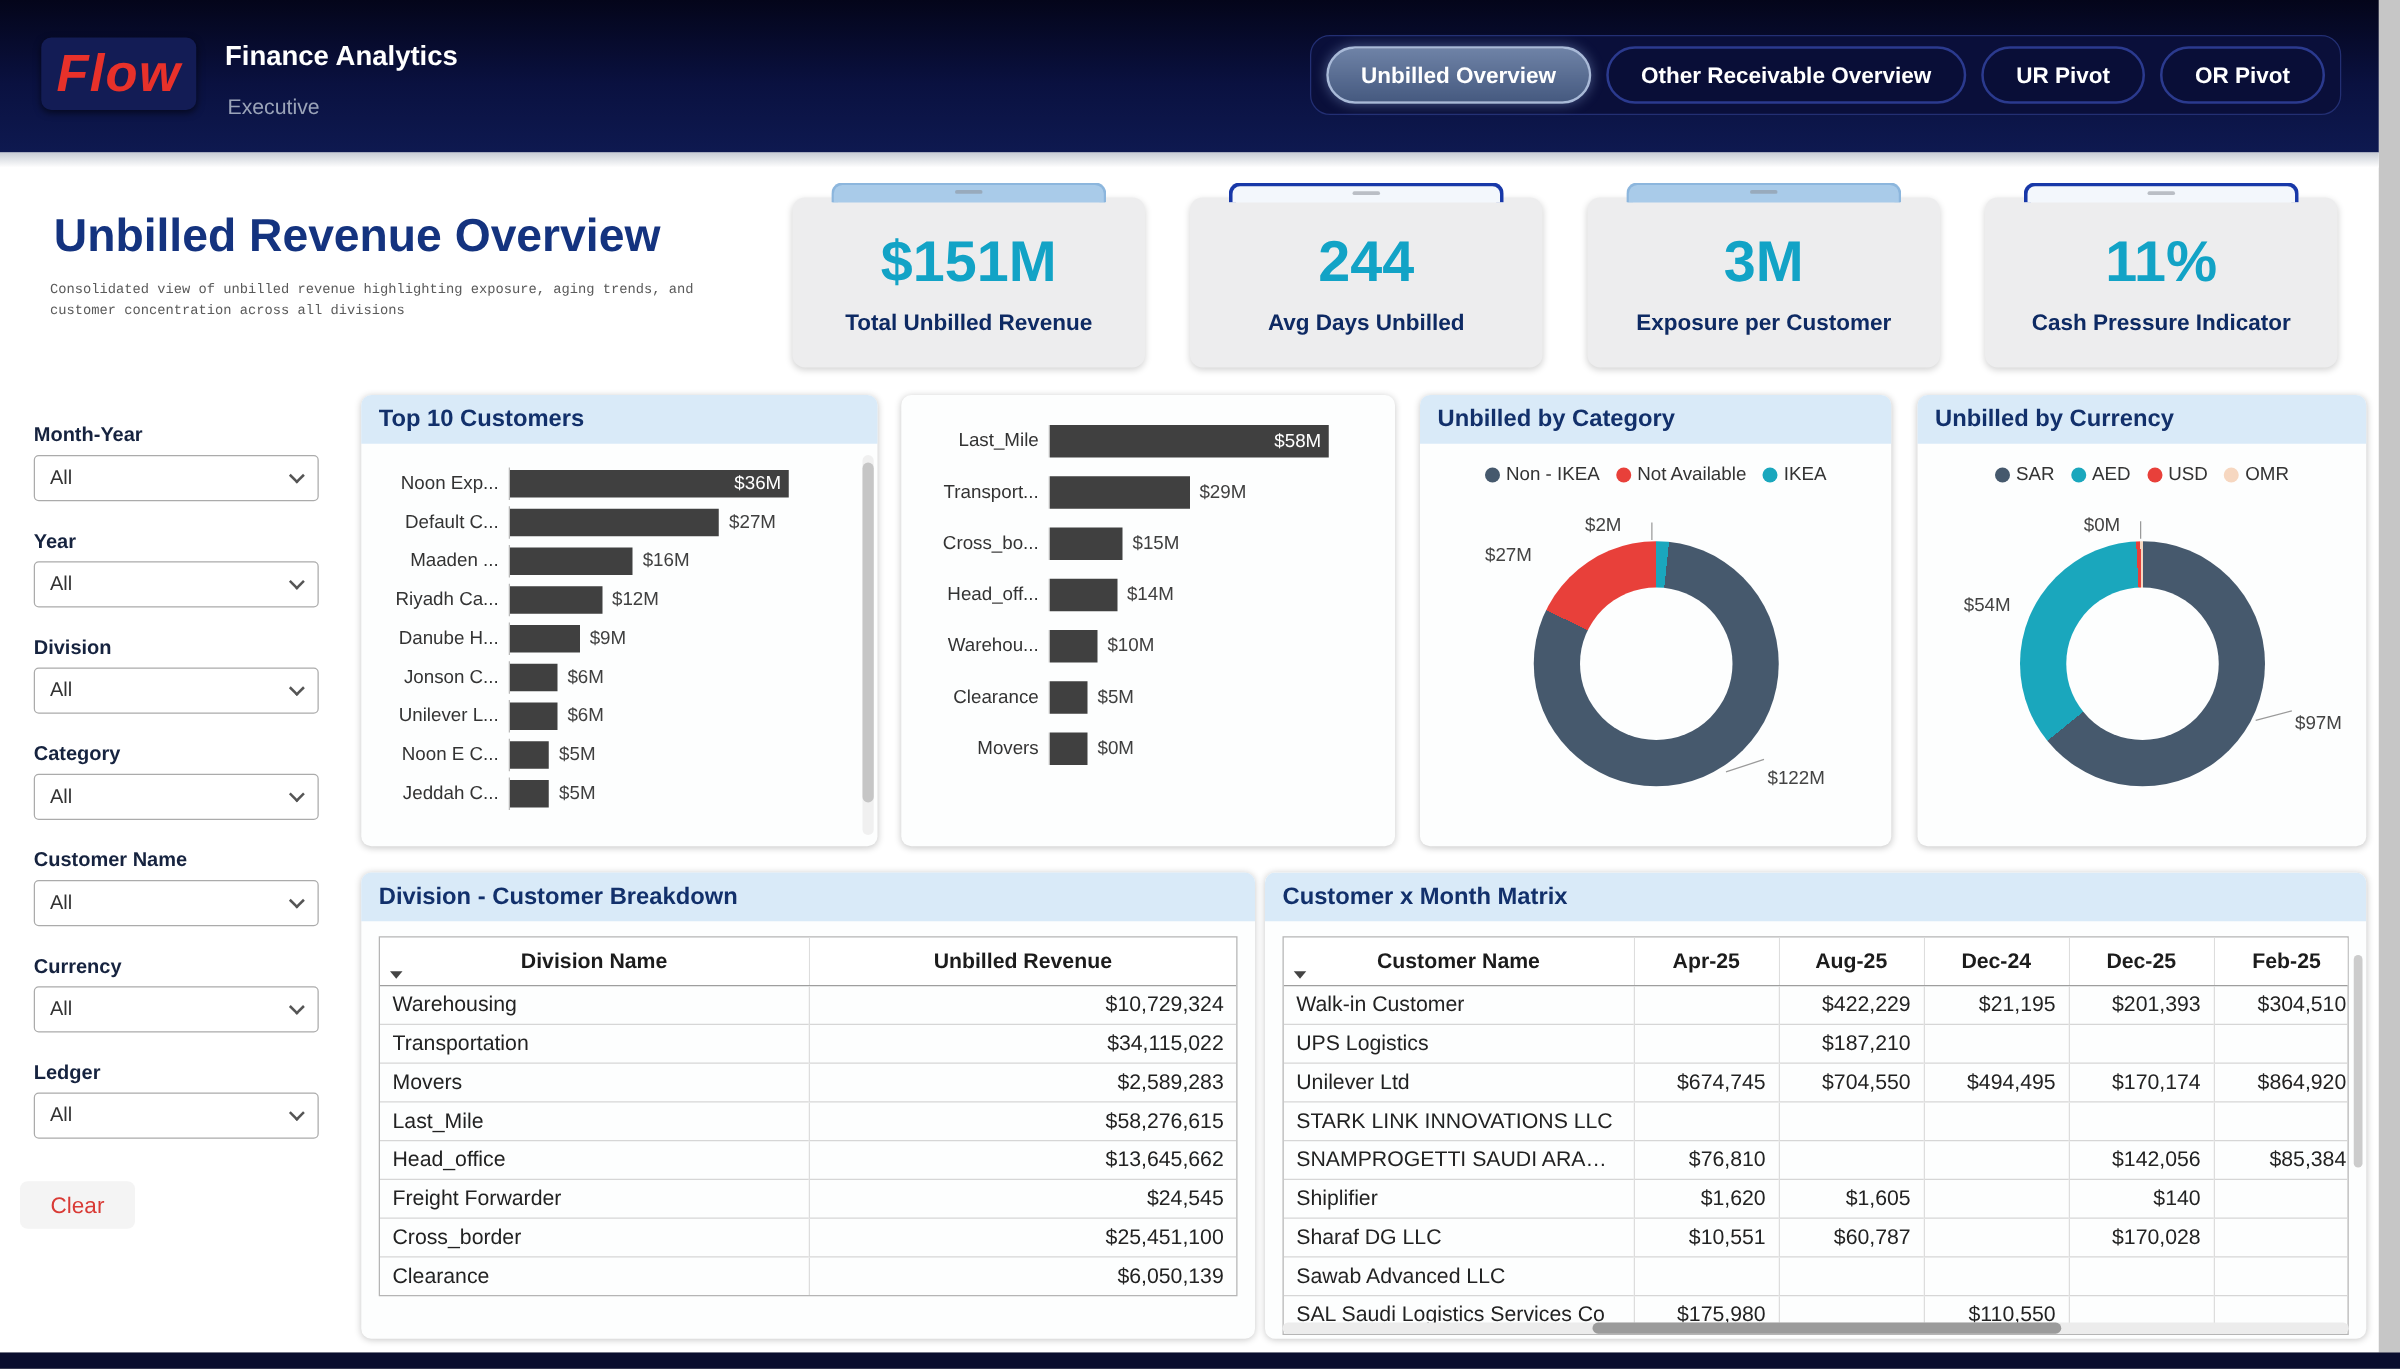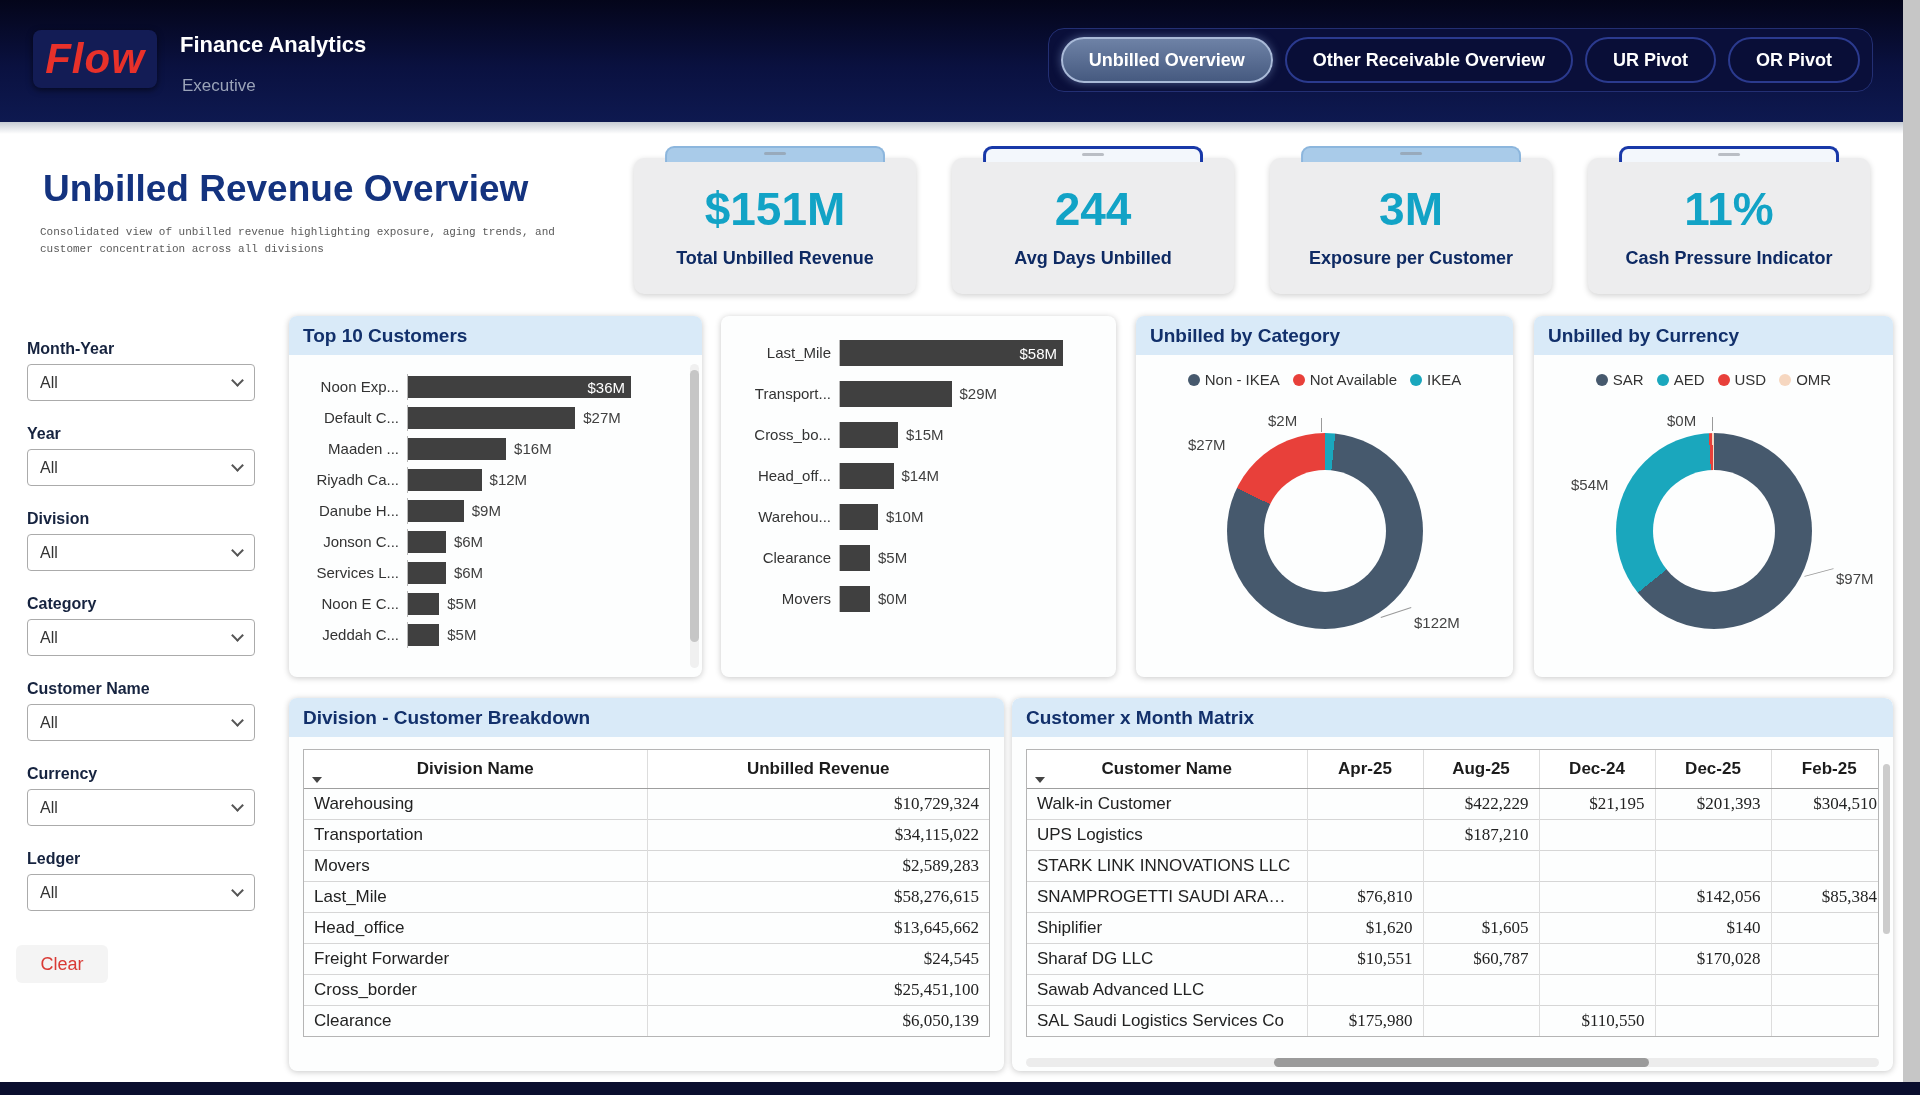--- a/index.html
+++ b/index.html
@@ -89,21 +89,21 @@
   .co-line { position:absolute; background:#9a9a9a; }
 
   
   .table-wrap { margin:12px 14px 0; border:1px solid #b5b5b5; overflow:hidden; }
   table { width:100%; border-collapse:collapse; font-size:17px; table-layout:fixed; }
   th { height:38px; font-weight:bold; color:#1c1c1c; border-bottom:1px solid #9e9e9e; text-align:center;
     position:relative; background:#fff; }
   th + th, td + td { border-left:1px solid #ddd; }
   td { height:31px; padding:0 10px; border-top:1px solid #d6d6d6; color:#222; white-space:nowrap;
     overflow:hidden; text-overflow:ellipsis; }
-  td.num { text-align:right;font-family:Liberation Serif, serif; }
+  td.num { text-align:right; }
   .sort { position:absolute; left:8px; bottom:5px; width:0; height:0; border-left:5px solid transparent;
     border-right:5px solid transparent; border-top:6px solid #444; }
   #card-breakdown { left:289px;  top:698px; width:715px; height:373px; }
   #card-matrix    { left:1012px; top:698px; width:881px; height:373px; overflow:hidden; }
 
   
   .vscroll { position:absolute; right:3px; top:48px; width:9px; height:304px; background:#f0f0f0; border-radius:5px; }
   .vscroll-thumb { position:absolute; top:6px; left:0; width:9px; height:272px; background:#c6c6c6; border-radius:5px; }
   .vscroll.thin { width:7px; height:210px; top:60px; background:transparent; }
   .vscroll.thin .vscroll-thumb { width:7px; height:170px; background:#cccccc; }
@@ -258,21 +258,21 @@
         </div>
       </div>
       <div class="hbar-row">
         <span class="hbar-label">Jonson C...</span>
         <div class="hbar-track">
           <div class="hbar" style="width: 17%;"></div>
           <span class="hbar-value">$6M</span>
         </div>
       </div>
       <div class="hbar-row">
-        <span class="hbar-label">Services L...</span>
+        <span class="hbar-label">Unilever L...</span>
         <div class="hbar-track">
           <div class="hbar" style="width: 17%;"></div>
           <span class="hbar-value">$6M</span>
         </div>
       </div>
       <div class="hbar-row">
         <span class="hbar-label">Noon E C...</span>
         <div class="hbar-track">
           <div class="hbar" style="width: 14%;"></div>
           <span class="hbar-value">$5M</span>
@@ -483,20 +483,28 @@
             </tr>
           <tr>
               <td>UPS Logistics</td>
               <td class="num"></td>
               <td class="num">$187,210</td>
               <td class="num"></td>
               <td class="num"></td>
               <td class="num"></td>
             </tr>
           <tr>
+              <td>Unilever Ltd</td>
+              <td class="num">$674,745</td>
+              <td class="num">$704,550</td>
+              <td class="num">$494,495</td>
+              <td class="num">$170,174</td>
+              <td class="num">$864,920</td>
+            </tr>
+          <tr>
               <td>STARK LINK INNOVATIONS LLC</td>
               <td class="num"></td>
               <td class="num"></td>
               <td class="num"></td>
               <td class="num"></td>
               <td class="num"></td>
             </tr>
           <tr>
               <td>SNAMPROGETTI SAUDI ARABIA CO.LTD</td>
               <td class="num">$76,810</td>

